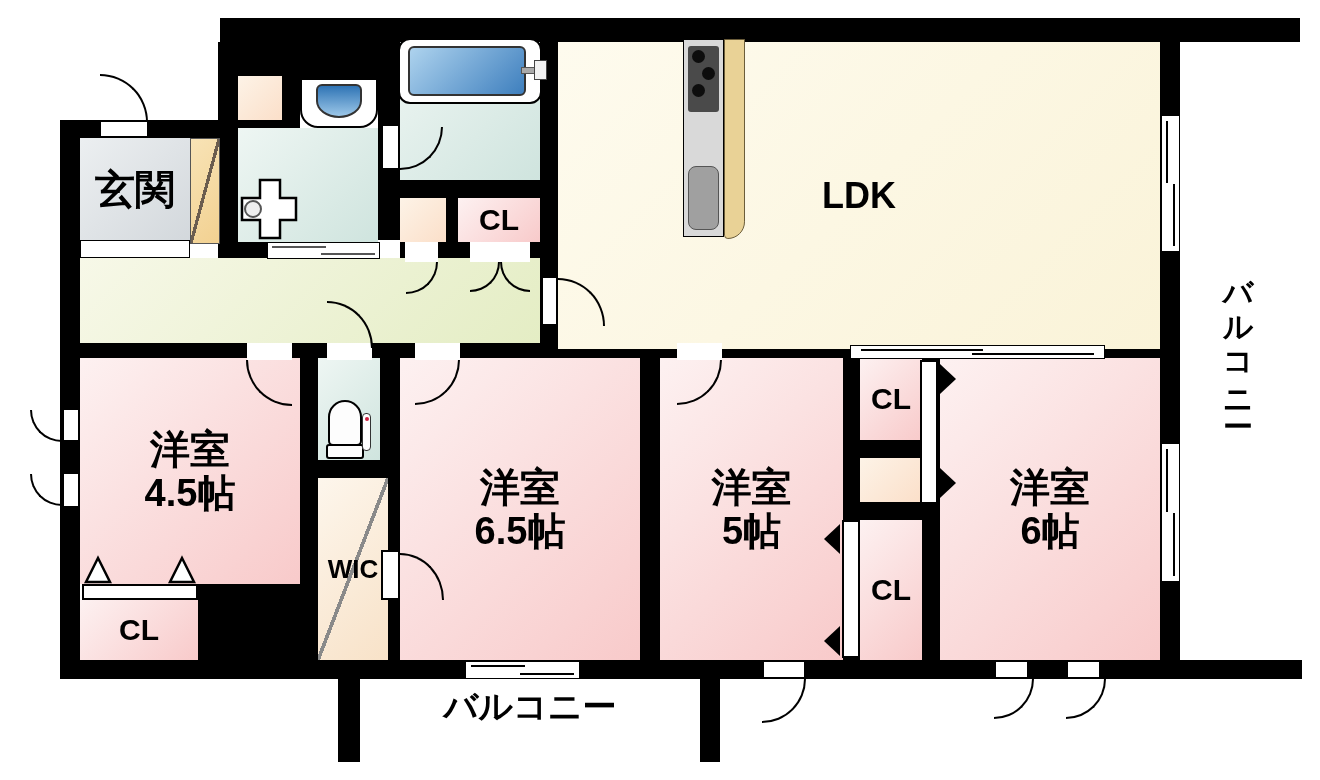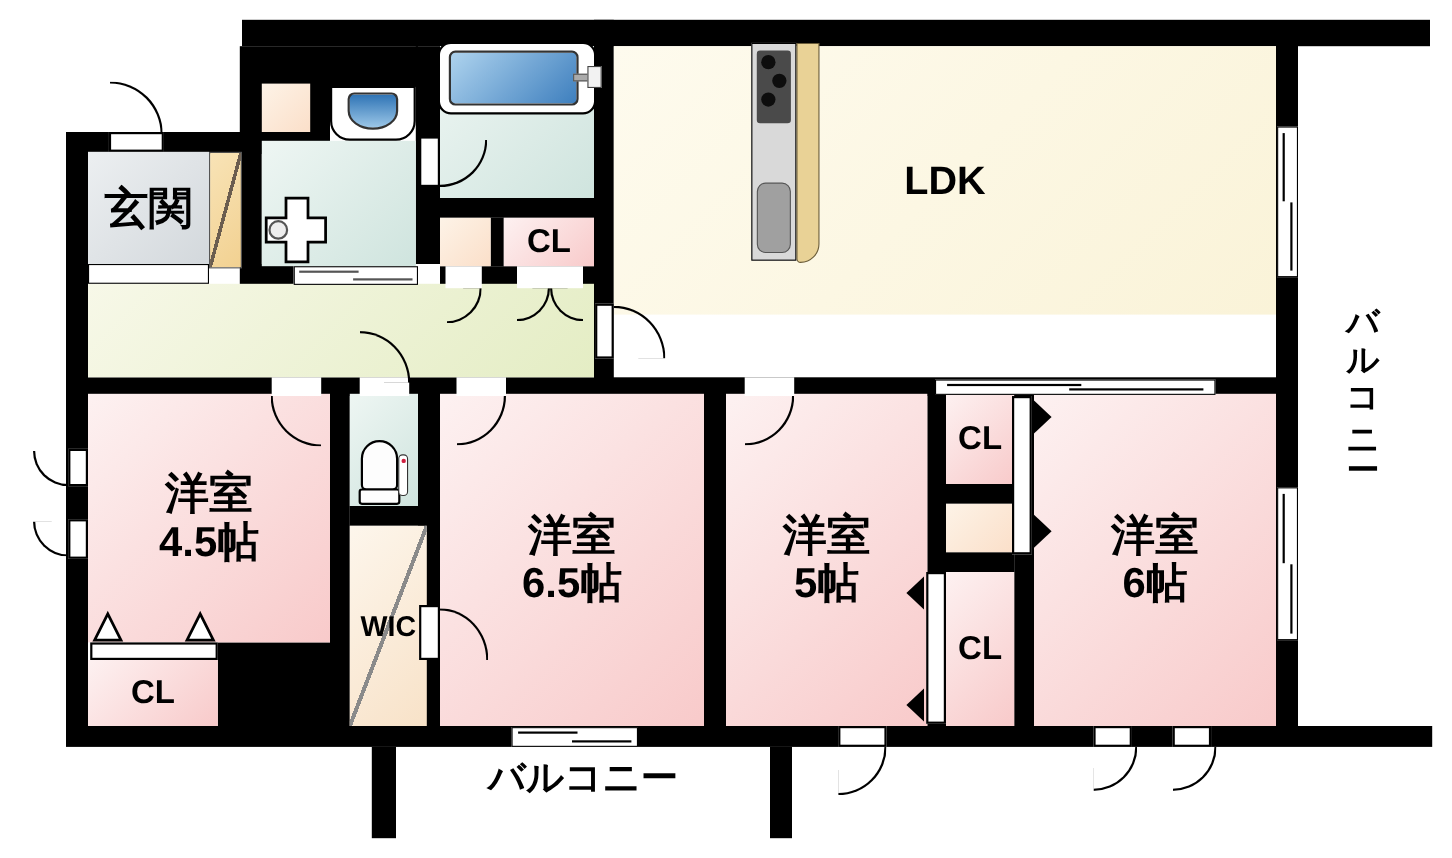--- a/index.html
+++ b/index.html
@@ -78,21 +78,21 @@
   </div>
   <div class="room shoebg" style="left:190px;top:138px;width:28px;height:104px;border:1px solid #555"></div>
   <div class="room peach" style="left:238px;top:76px;width:44px;height:44px"></div>
   <div class="room teal" style="left:238px;top:128px;width:140px;height:114px"></div>
   <div class="room teal" style="left:400px;top:42px;width:140px;height:138px"></div>
   <div class="room peach" style="left:400px;top:198px;width:46px;height:44px"></div>
   <div class="room pink" style="left:458px;top:198px;width:82px;height:44px">
     <div class="cltxt">CL</div>
   </div>
   <div class="room green" style="left:80px;top:258px;width:460px;height:85px"></div>
-  <div class="room cream" style="left:558px;top:42px;width:602px;height:244px">
+  <div class="room cream" style="left:558px;top:42px;width:602px;height:307px">
     <div class="ldktxt">LDK</div>
   </div>
   <div class="room pink" style="left:80px;top:358px;width:220px;height:226px">
     <div class="rname">洋室</div>
     <div class="rsize">4.5帖</div>
   </div>
   <div class="room pink" style="left:80px;top:600px;width:118px;height:60px">
     <div class="cltxt">CL</div>
   </div>
   <div class="room teal" style="left:318px;top:358px;width:62px;height:102px"></div>

